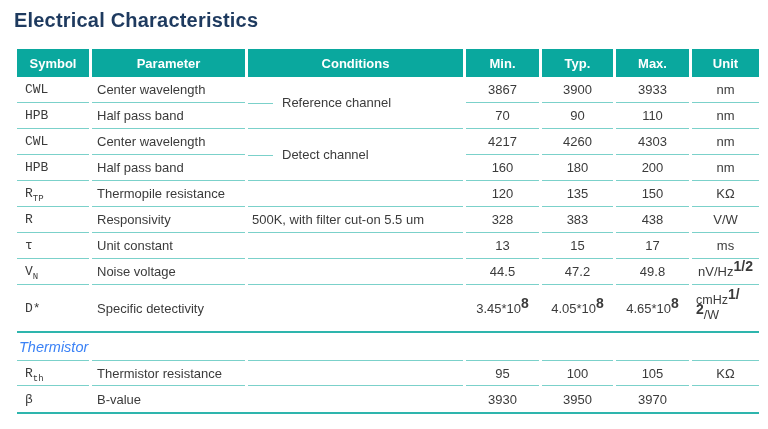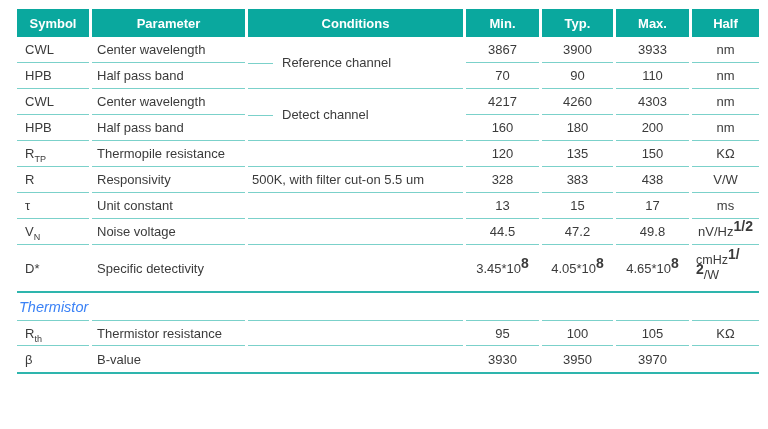--- a/index.html
+++ b/index.html
@@ -34,21 +34,21 @@
     font-size: 13px;
     text-align: center;
     padding: 0;
   }
   td {
     height: 26px;
     border-bottom: 1.5px solid #7bd1ca;
     padding: 0 4px;
     vertical-align: middle;
   }
-  td.sym  { text-align: left; padding-left: 8px; }
+  td.sym  { text-align: left; padding-left: 8px; font-family: Liberation Mono, monospace; }
   td.par  { text-align: left; padding-left: 5px; margin-left: 19px; }
   td.cond { text-align: left; }
   td.cond-group { text-align: left; padding-left: 0; }
   td.num, td.unit { text-align: center; }
   sub { font-size: 9px; line-height: 0; }
   sup { font-size: 14px; line-height: 0; font-weight: bold; }
   .leader {
     display: inline-block;
     width: 25px; height: 0;
     border-top: 1.5px solid #7bd1ca;
@@ -77,40 +77,41 @@
   tr.endline td {
     border-top: 2px solid #2eb5ad;
     border-bottom: none;
     height: 0; padding: 0;
   }
 </style>
 </head>
 <body>
 
 <div class="page">
+  <h1 class="title">Electrical Characteristics</h1>
 
   <table class="spec">
     <colgroup>
       <col style="width:72px">
         <col style="width:153px">
         <col style="width:215px">
       <col style="width:73px">
         <col style="width:71px">
         <col style="width:73px">
         <col style="width:67px">
     </colgroup>
     <thead>
       <tr>
         <th>Symbol</th>
         <th>Parameter</th>
         <th>Conditions</th>
         <th>Min.</th>
         <th>Typ.</th>
         <th>Max.</th>
-        <th>Half</th>
+        <th>Unit</th>
       </tr>
     </thead>
     <tbody>
       <tr>
         <td class="sym">CWL</td>
         <td class="par">Center wavelength</td>
         <td class="cond cond-group" rowspan="2"><span class="leader"></span><span>Reference channel</span></td>
         <td class="num">3867</td>
         <td class="num">3900</td>
         <td class="num">3933</td>

